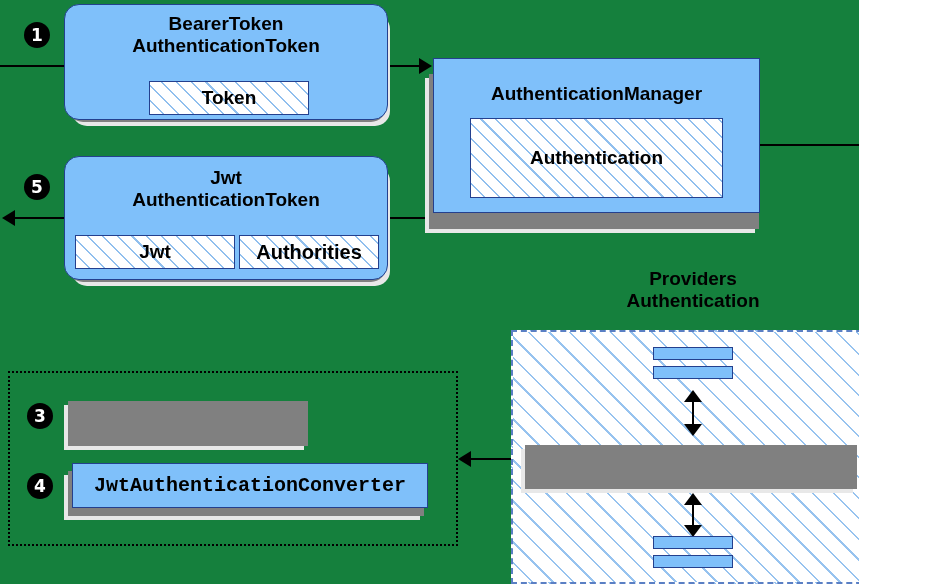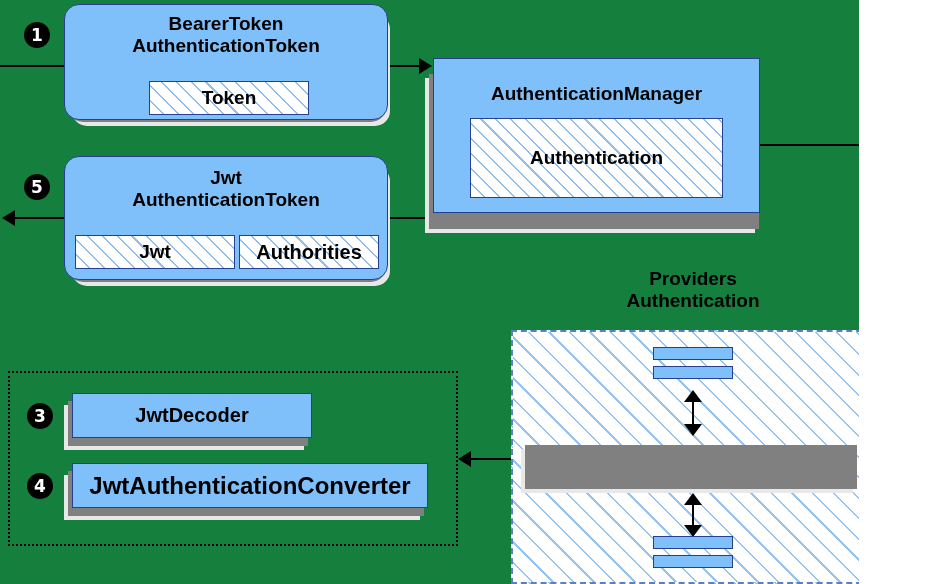--- a/index.html
+++ b/index.html
@@ -219,29 +219,26 @@
   <div class="abs line-v" style="left:692px;top:501px;height:28px;"></div>
   <div class="abs arrow-d" style="left:684px;top:525px;"></div>
 
   <div class="abs mini-bar" style="left:653px;top:536px;width:80px;height:13px;"></div>
   <div class="abs mini-bar" style="left:653px;top:555px;width:80px;height:13px;"></div>
 
   <div class="abs dotted-box" style="left:8px;top:371px;width:450px;height:175px;"></div>
 
   <div class="abs shadow-light" style="left:64px;top:405px;width:240px;height:45px;"></div>
   <div class="abs shadow-dark" style="left:68px;top:401px;width:240px;height:45px;"></div>
-  <div class="abs blue-box" style="left:72px;top:393px;width:240px;height:45px;font-size:20px;">
-    <span>JwtDecoder</span>
-  </div>
   <div class="abs badge" style="left:27px;top:403px;">
     <span>3</span>
   </div>
 
   <div class="abs shadow-light" style="left:64px;top:475px;width:356px;height:45px;"></div>
   <div class="abs shadow-dark" style="left:68px;top:471px;width:356px;height:45px;"></div>
-  <div class="abs blue-box" style="left:72px;top:463px;width:356px;height:45px;font-size:24px;">
+  <div class="abs blue-box" style="left:72px;top:463px;width:356px;height:45px;font-size:20px;font-family:Liberation Mono, monospace;">
     <span>JwtAuthenticationConverter</span>
   </div>
   <div class="abs badge" style="left:27px;top:473px;">
     <span>4</span>
   </div>
 
 </div>
 
 </body></html>

